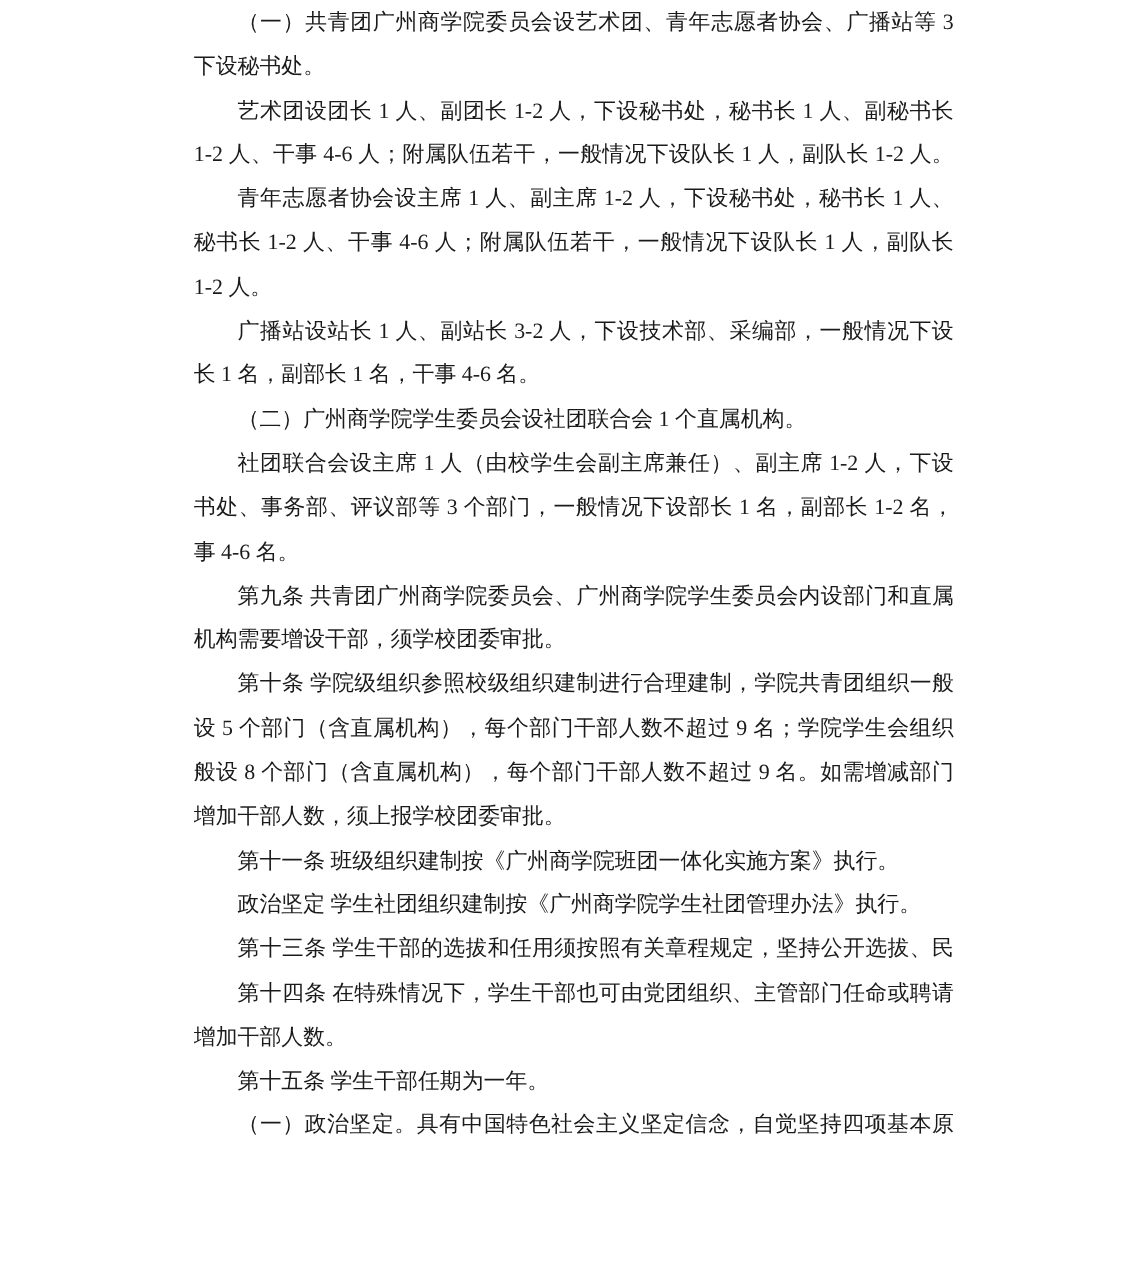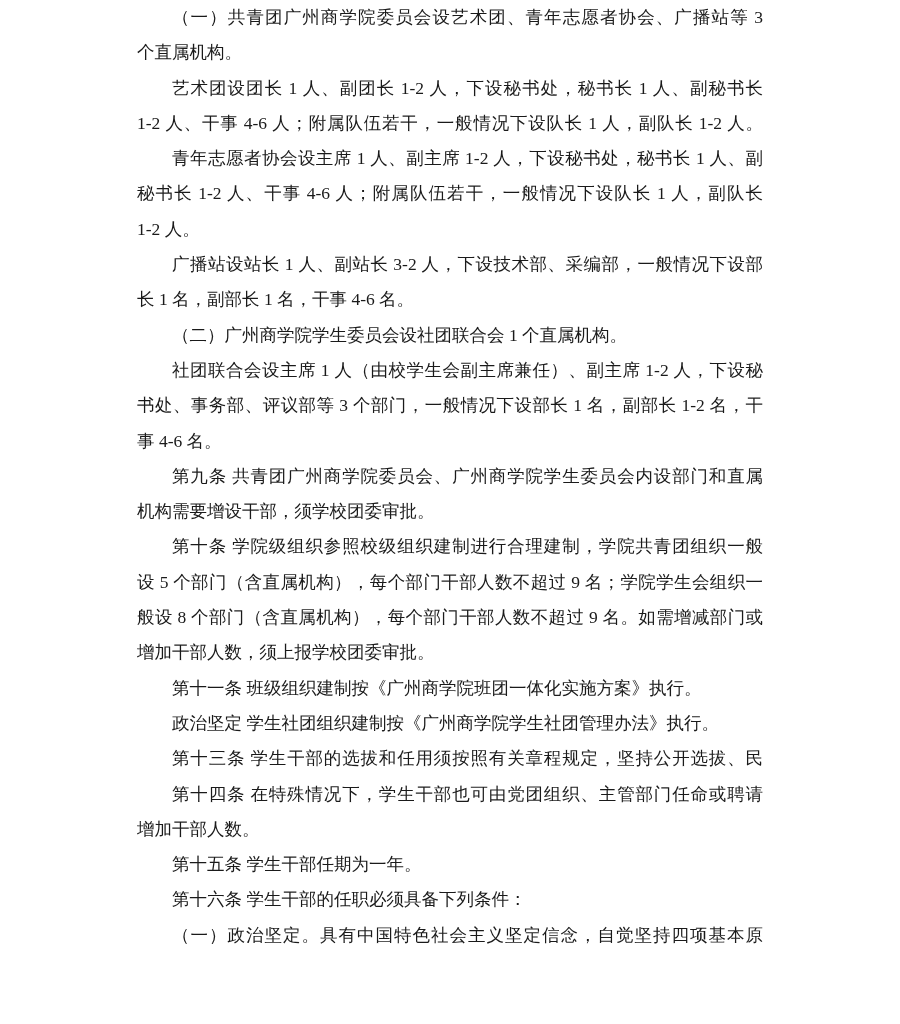--- a/index.html
+++ b/index.html
@@ -30,20 +30,21 @@
     width: 626px;
   }
   .line {
     height: 35.31px;
     line-height: 35.31px;
     font-size: 17.5px;
     white-space: normal;
     overflow: hidden;
     text-align: left;
     letter-spacing: 0;
+    margin-left: 18px;
   }
   .line.indent {
     text-indent: 2em;
   }
   .line.fill {
     text-align: justify;
     text-align-last: justify;
   }
   .line.chapter {
     text-align: center;
@@ -54,21 +55,21 @@
   .bold {
     font-weight: 400;
   }
 </style>
 </head>
 <body style="background: rgb(255, 255, 255); color: rgb(26, 26, 26);">
 
 <main class="doc-page">
   <div class="doc-body">
       <div class="line indent fill"><span>（一）共青团广州商学院委员会设艺术团、青年志愿者协会、广播站等 3</span></div>
-      <div class="line"><span>个直属机构。</span></div>
+      <div class="line"><span>下设秘书处。</span></div>
       <div class="line indent fill"><span>艺术团设团长 1 人、副团长 1-2 人，下设秘书处，秘书长 1 人、副秘书长</span></div>
       <div class="line fill"><span>1-2 人、干事 4-6 人；附属队伍若干，一般情况下设队长 1 人，副队长 1-2 人。</span></div>
       <div class="line indent fill"><span>青年志愿者协会设主席 1 人、副主席 1-2 人，下设秘书处，秘书长 1 人、副</span></div>
       <div class="line fill"><span>秘书长 1-2 人、干事 4-6 人；附属队伍若干，一般情况下设队长 1 人，副队长</span></div>
       <div class="line"><span>1-2 人。</span></div>
       <div class="line indent fill"><span>广播站设站长 1 人、副站长 3-2 人，下设技术部、采编部，一般情况下设部</span></div>
       <div class="line"><span>长 1 名，副部长 1 名，干事 4-6 名。</span></div>
       <div class="line indent"><span>（二）广州商学院学生委员会设社团联合会 1 个直属机构。</span></div>
       <div class="line indent fill"><span>社团联合会设主席 1 人（由校学生会副主席兼任）、副主席 1-2 人，下设秘</span></div>
       <div class="line fill"><span>书处、事务部、评议部等 3 个部门，一般情况下设部长 1 名，副部长 1-2 名，干</span></div>
@@ -78,16 +79,15 @@
       <div class="line indent fill"><span class="bold">第十条</span><span> 学院级组织参照校级组织建制进行合理建制，学院共青团组织一般</span></div>
       <div class="line fill"><span>设 5 个部门（含直属机构），每个部门干部人数不超过 9 名；学院学生会组织一</span></div>
       <div class="line fill"><span>般设 8 个部门（含直属机构），每个部门干部人数不超过 9 名。如需增减部门或</span></div>
       <div class="line"><span>增加干部人数，须上报学校团委审批。</span></div>
       <div class="line indent"><span class="bold">第十一条</span><span> 班级组织建制按《广州商学院班团一体化实施方案》执行。</span></div>
       <div class="line indent"><span class="bold">政治坚定</span><span> 学生社团组织建制按《广州商学院学生社团管理办法》执行。</span></div>
       <div class="line indent fill"><span class="bold">第十三条</span><span> 学生干部的选拔和任用须按照有关章程规定，坚持公开选拔、民</span></div>
       <div class="line indent fill"><span class="bold">第十四条</span><span> 在特殊情况下，学生干部也可由党团组织、主管部门任命或聘请</span></div>
       <div class="line"><span>增加干部人数。</span></div>
       <div class="line indent"><span class="bold">第十五条</span><span> 学生干部任期为一年。</span></div>
-      <div class="line indent"><span class="bold">第十六条</span><span> 学生干部的任职必须具备下列条件：</span></div>
       <div class="line indent fill"><span>（一）政治坚定。具有中国特色社会主义坚定信念，自觉坚持四项基本原则，</span></div>
     </div>
 </main>
 
 </body></html>

